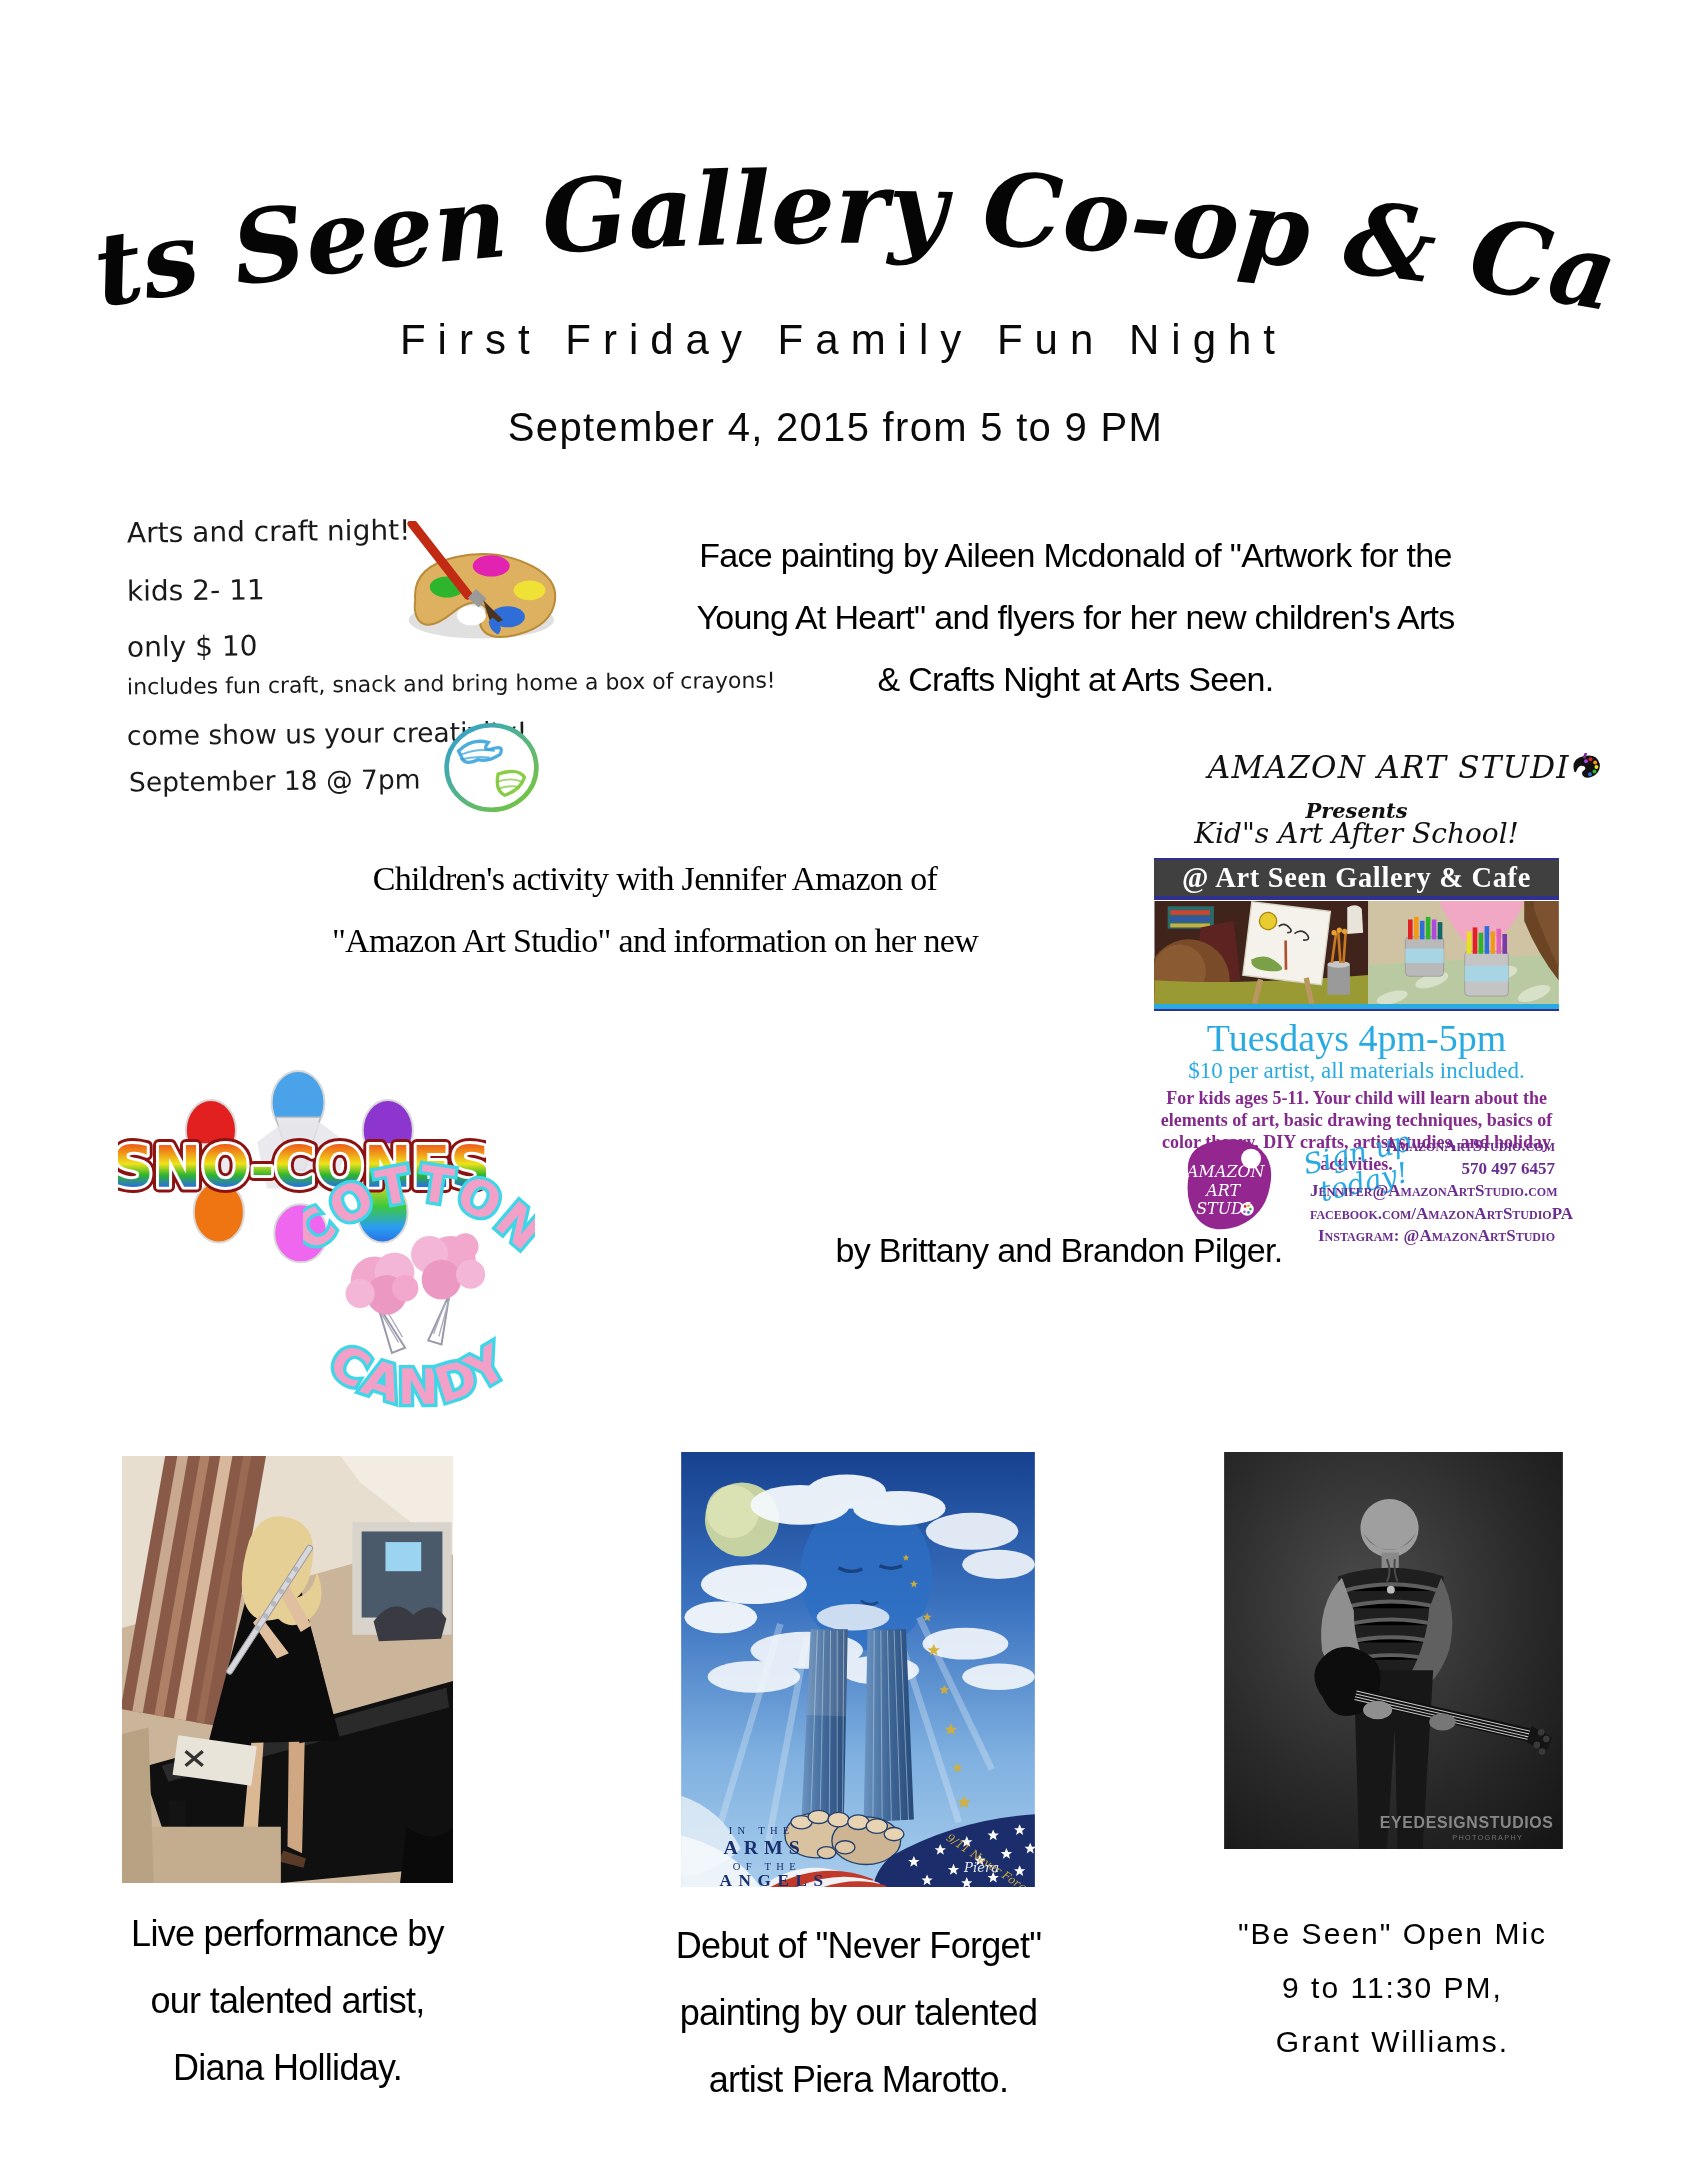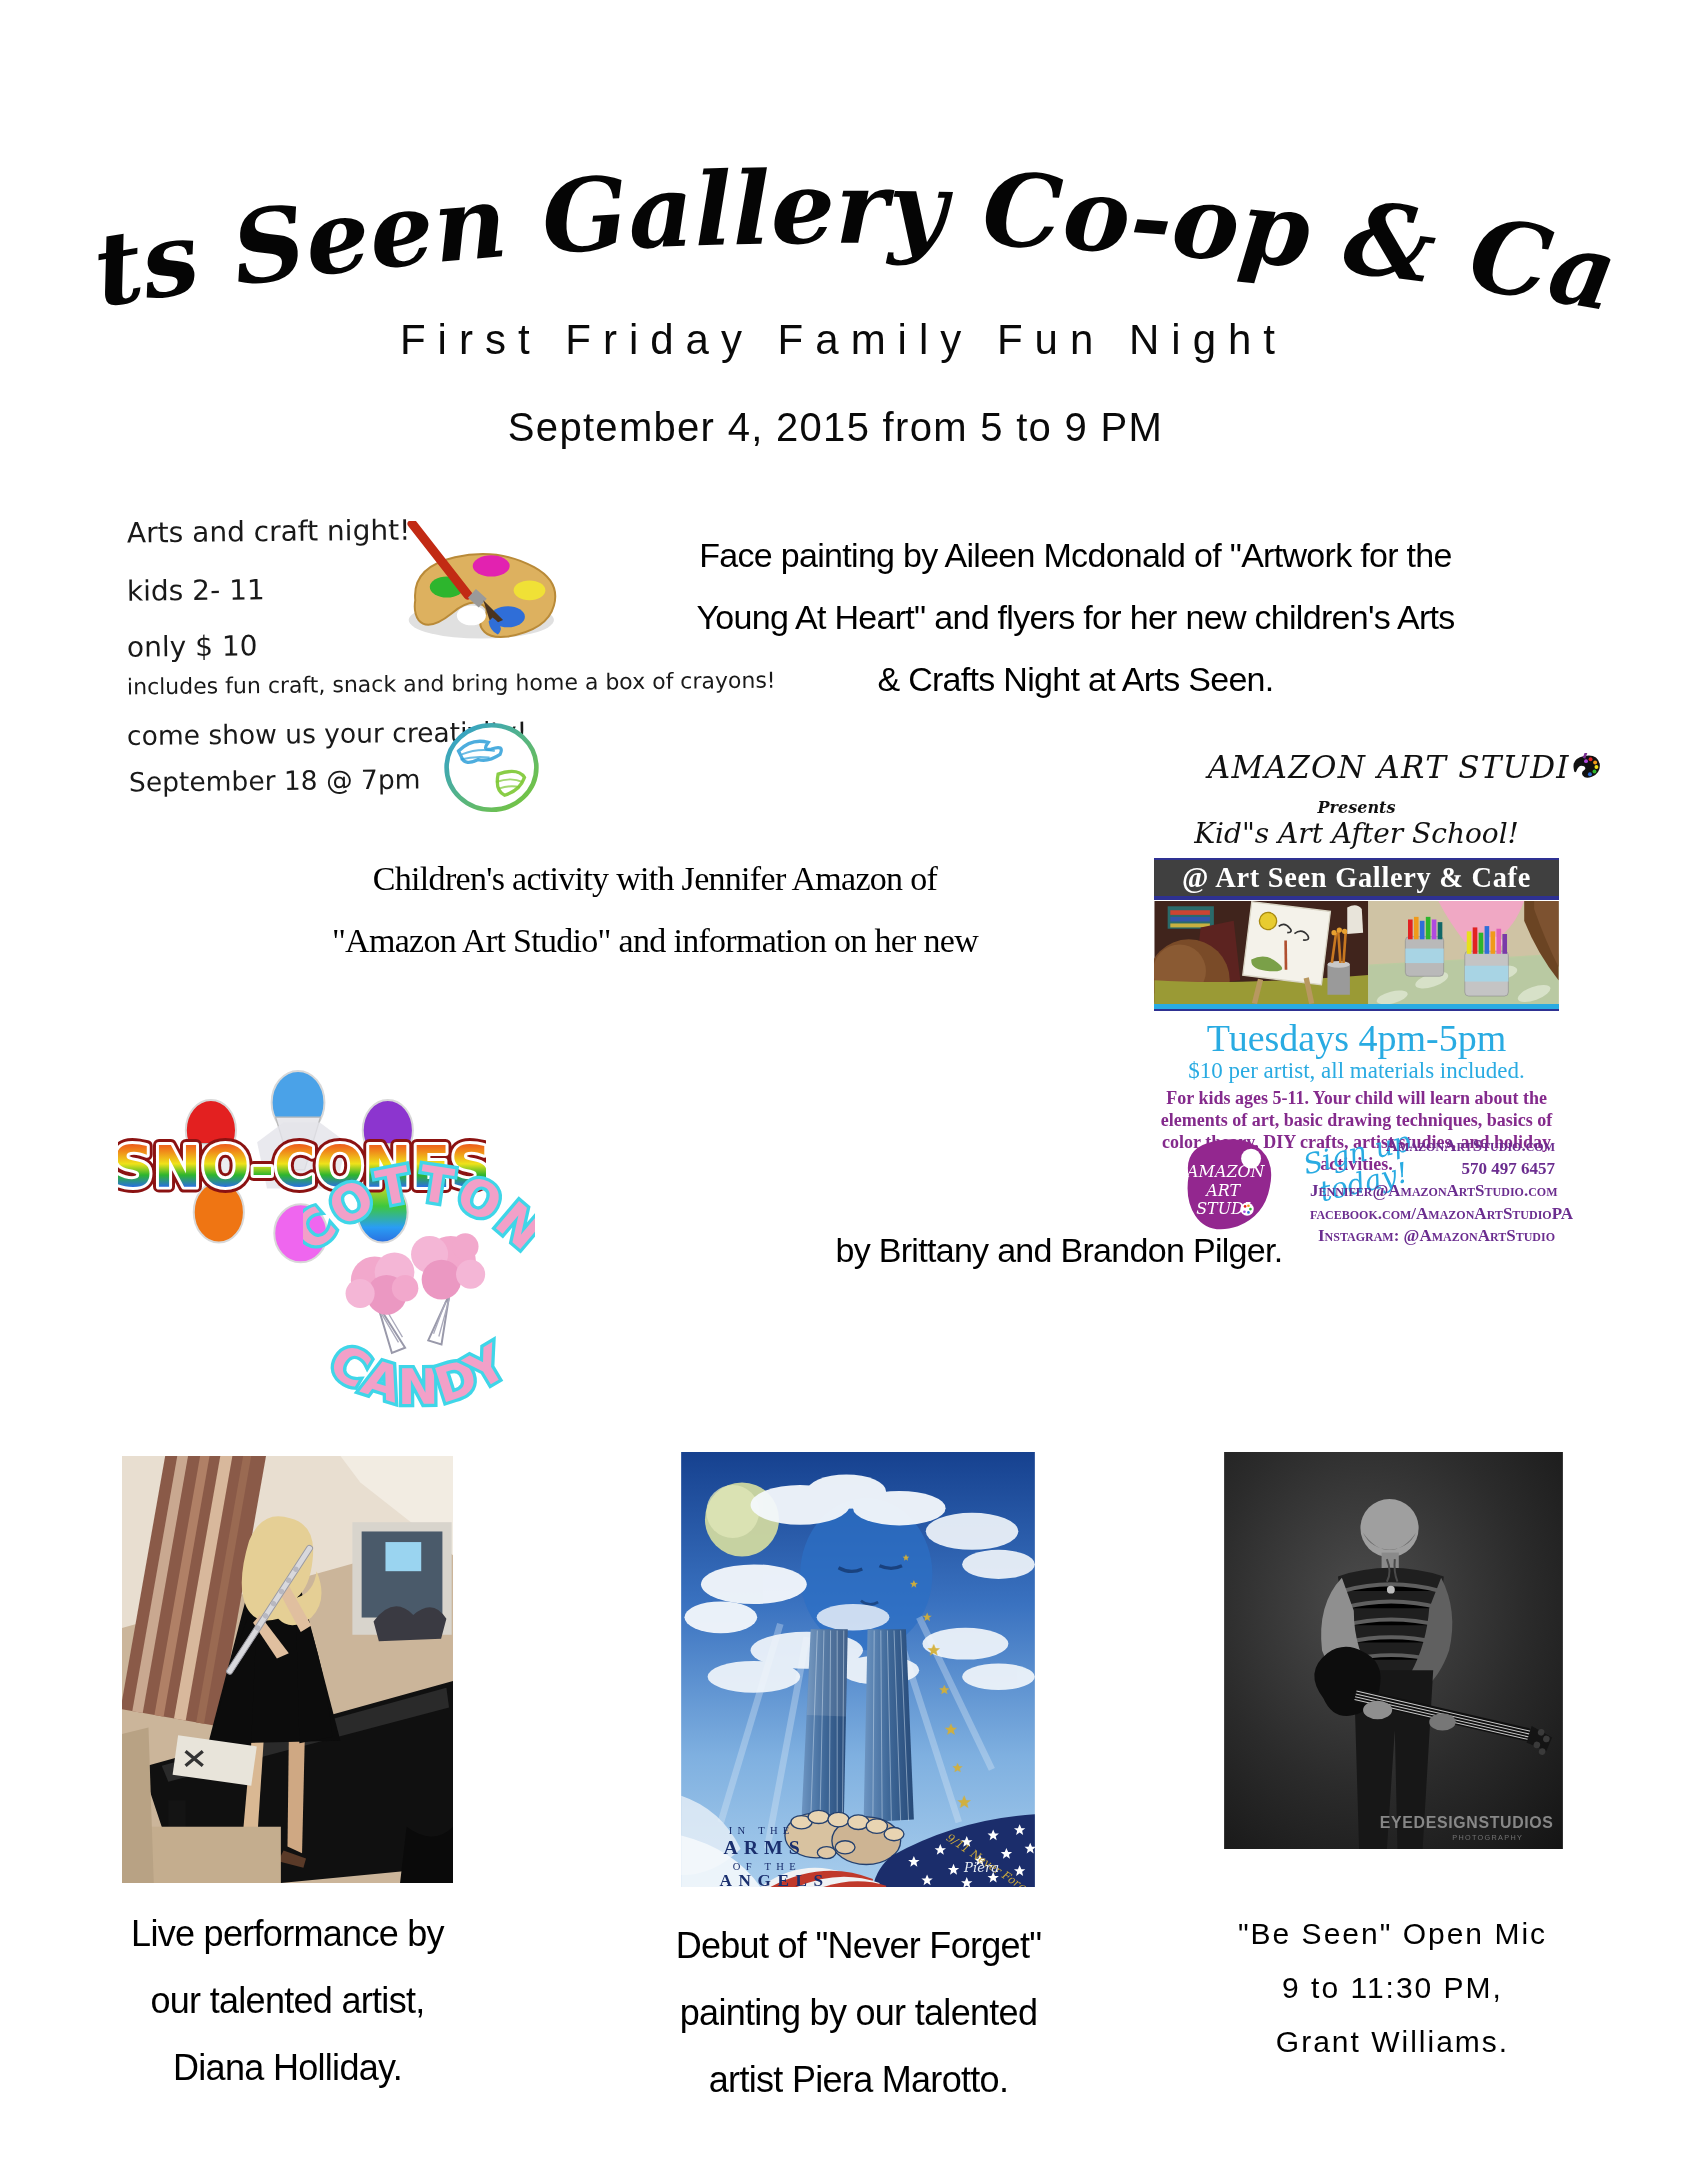--- a/index.html
+++ b/index.html
@@ -22,21 +22,21 @@
   .para{text-align:center;color:#000;}
   .para .ln{font-size:34px;line-height:62px;letter-spacing:-0.7px;}
   .p-face{left:576px;top:524px;width:999px;}
   .p-child{left:152px;top:848px;width:1006px;font-family:Liberation Serif, serif;}
   .p-sno{left:543px;top:1219px;width:1032px;}
   
   .flyer{left:1154px;top:746px;width:405px;height:490px;}
   .flyer-head{position:absolute;left:0;top:2.6px;width:405px;display:flex;align-items:center;justify-content:center;
               font-family:"DejaVu Serif",serif;font-style:italic;font-size:31px;letter-spacing:1.3px;color:#111;margin-left:48px;}
   .flyer-presents{position:absolute;left:0;top:52px;width:405px;text-align:center;
-                  font-family:"DejaVu Serif",serif;font-style:italic;font-weight:bold;font-size:16px;color:#111;}
+                  font-family:"DejaVu Serif",serif;font-style:italic;font-weight:bold;font-size:21px;color:#111;}
   .flyer-class{position:absolute;left:0;top:71px;width:405px;text-align:center;
                font-family:"DejaVu Serif",serif;font-style:italic;font-size:28px;color:#111;}
   .flyer-banner{position:absolute;left:0;top:112px;width:405px;height:42px;background:#404040;
                 border-top:2.6px solid #2e3192;border-bottom:4.6px solid #2e3192;box-sizing:border-box;
                 display:flex;align-items:center;justify-content:center;}
   .flyer-banner span{font-family:"Liberation Serif",serif;font-weight:bold;font-size:28.4px;color:#fff;letter-spacing:0.7px;}
   .flyer-photos{position:absolute;left:0;top:155px;width:405px;height:103px;}
   .flyer-strip{position:absolute;left:0;top:258px;width:405px;height:7.3px;background:#29abe2;border-bottom:2px solid #2e3192;box-sizing:border-box;}
   .flyer-sched{position:absolute;left:0;top:270px;width:405px;text-align:center;
                font-family:"Liberation Serif",serif;font-size:38px;color:#29abe2;}

